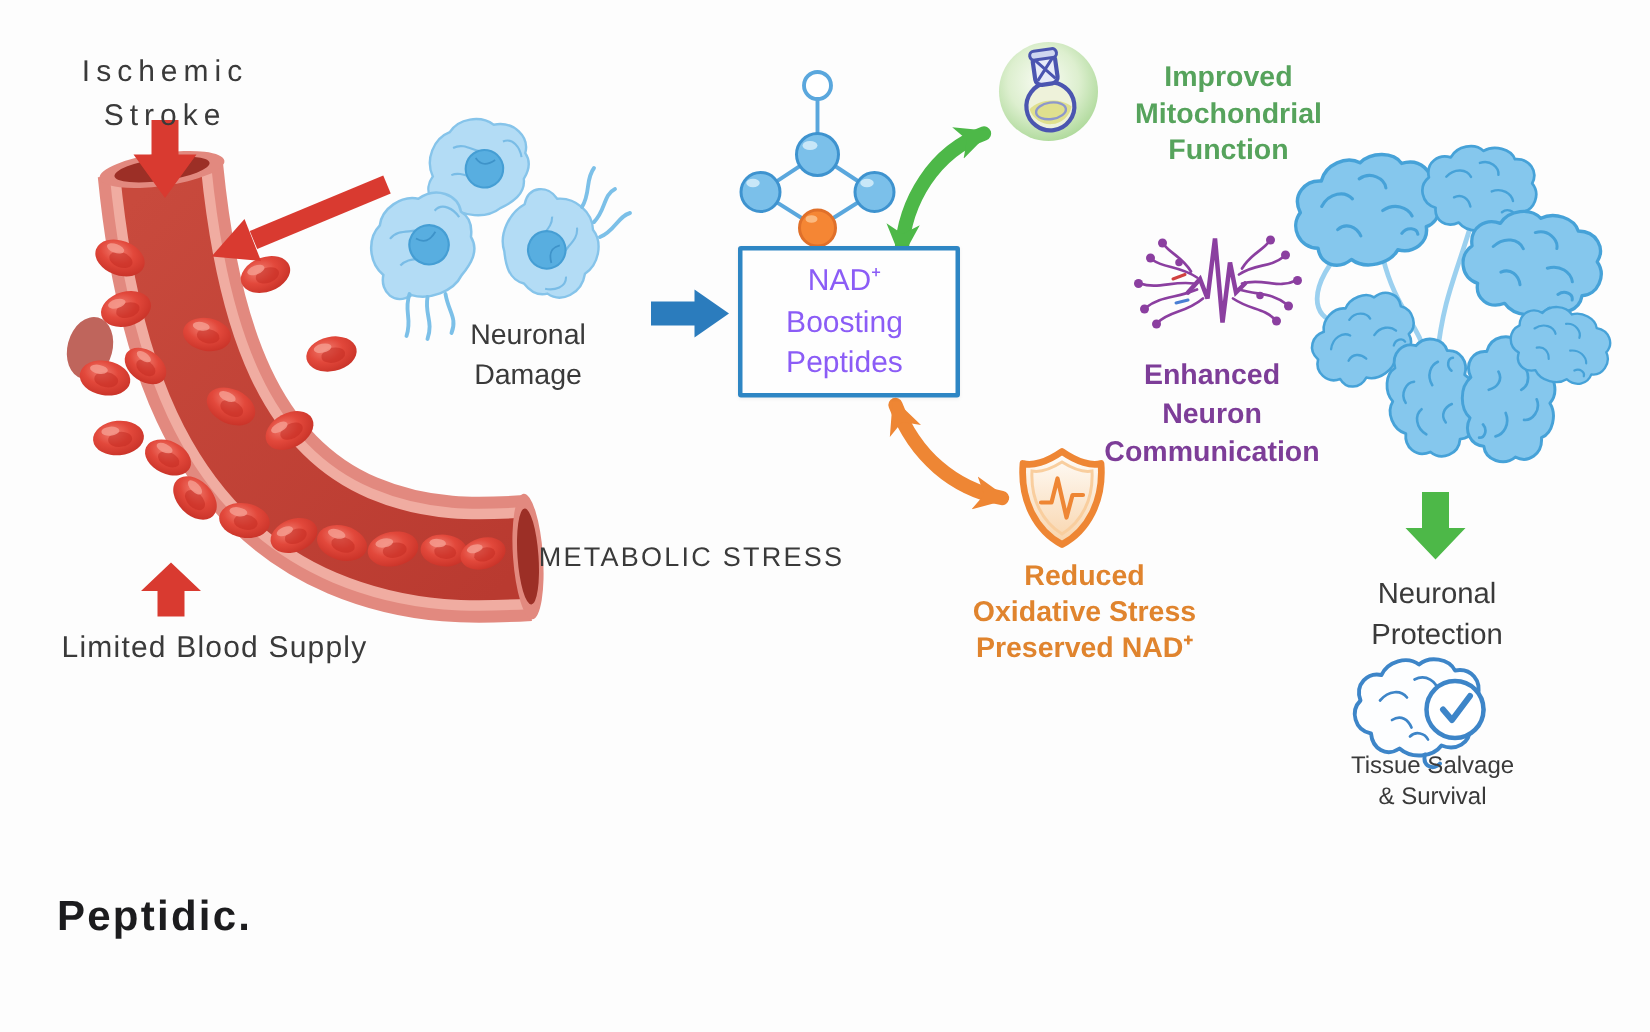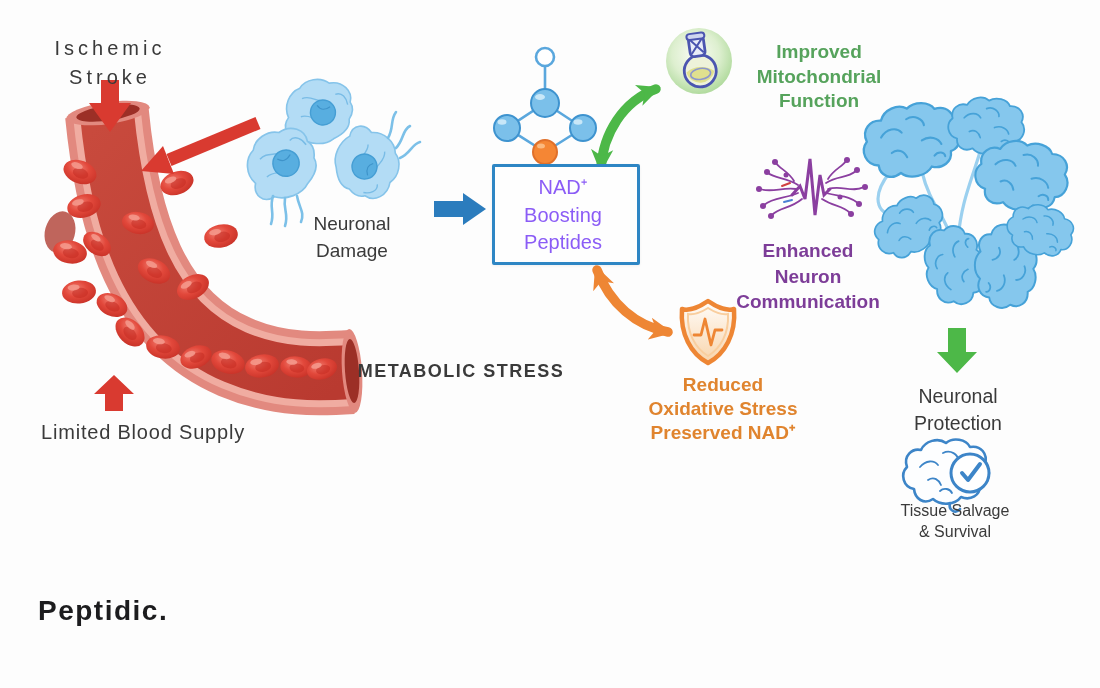--- a/index.html
+++ b/index.html
@@ -10,21 +10,21 @@
   }
   svg{position:absolute;left:0;top:0;}
   .lbl{
     position:absolute; transform:translateX(-50%);
     text-align:center; white-space:pre-line; color:#3a3a3a;
     line-height:1.32;
   }
   .lbl-ischemic{left:110px; top:34px; font-size:20px; letter-spacing:4px; font-weight:500; line-height:1.45;}
   .lbl-limited{left:143px; top:419px; font-size:20px; letter-spacing:0.8px;text-align:right;}
   .lbl-neudamage{left:352px; top:211px; font-size:19px; line-height:1.4;}
-  .lbl-metabolic{left:461px; top:360px; font-size:18px; letter-spacing:1.5px;font-weight:bold;}
+  .lbl-metabolic{left:461px; top:360px; font-size:18px; letter-spacing:1.5px;}
   .lbl-nad{left:563px; top:174px; font-size:20px; font-weight:500; color:#8b5cf6; line-height:1.38;}
   .lbl-improved{left:819px; top:40px; font-size:19px; font-weight:700; color:#56a35c; line-height:1.3;}
   .lbl-enhanced{left:808px; top:222px; font-size:19px; font-weight:700; color:#7d3d98; line-height:1.35;margin-top:16px;}
   .lbl-reduced{left:723px; top:373px; font-size:19px; font-weight:700; color:#e0842e; line-height:1.25;}
   .lbl-protection{left:958px; top:383px; font-size:19.5px; line-height:1.4;}
   .lbl-tissue{left:955px; top:501px; font-size:16px; line-height:1.3;}
   .logo{
     position:absolute; left:38px; top:595px; font-size:28px; font-weight:600;
     color:#1c1c1e; letter-spacing:1.5px;
   }

